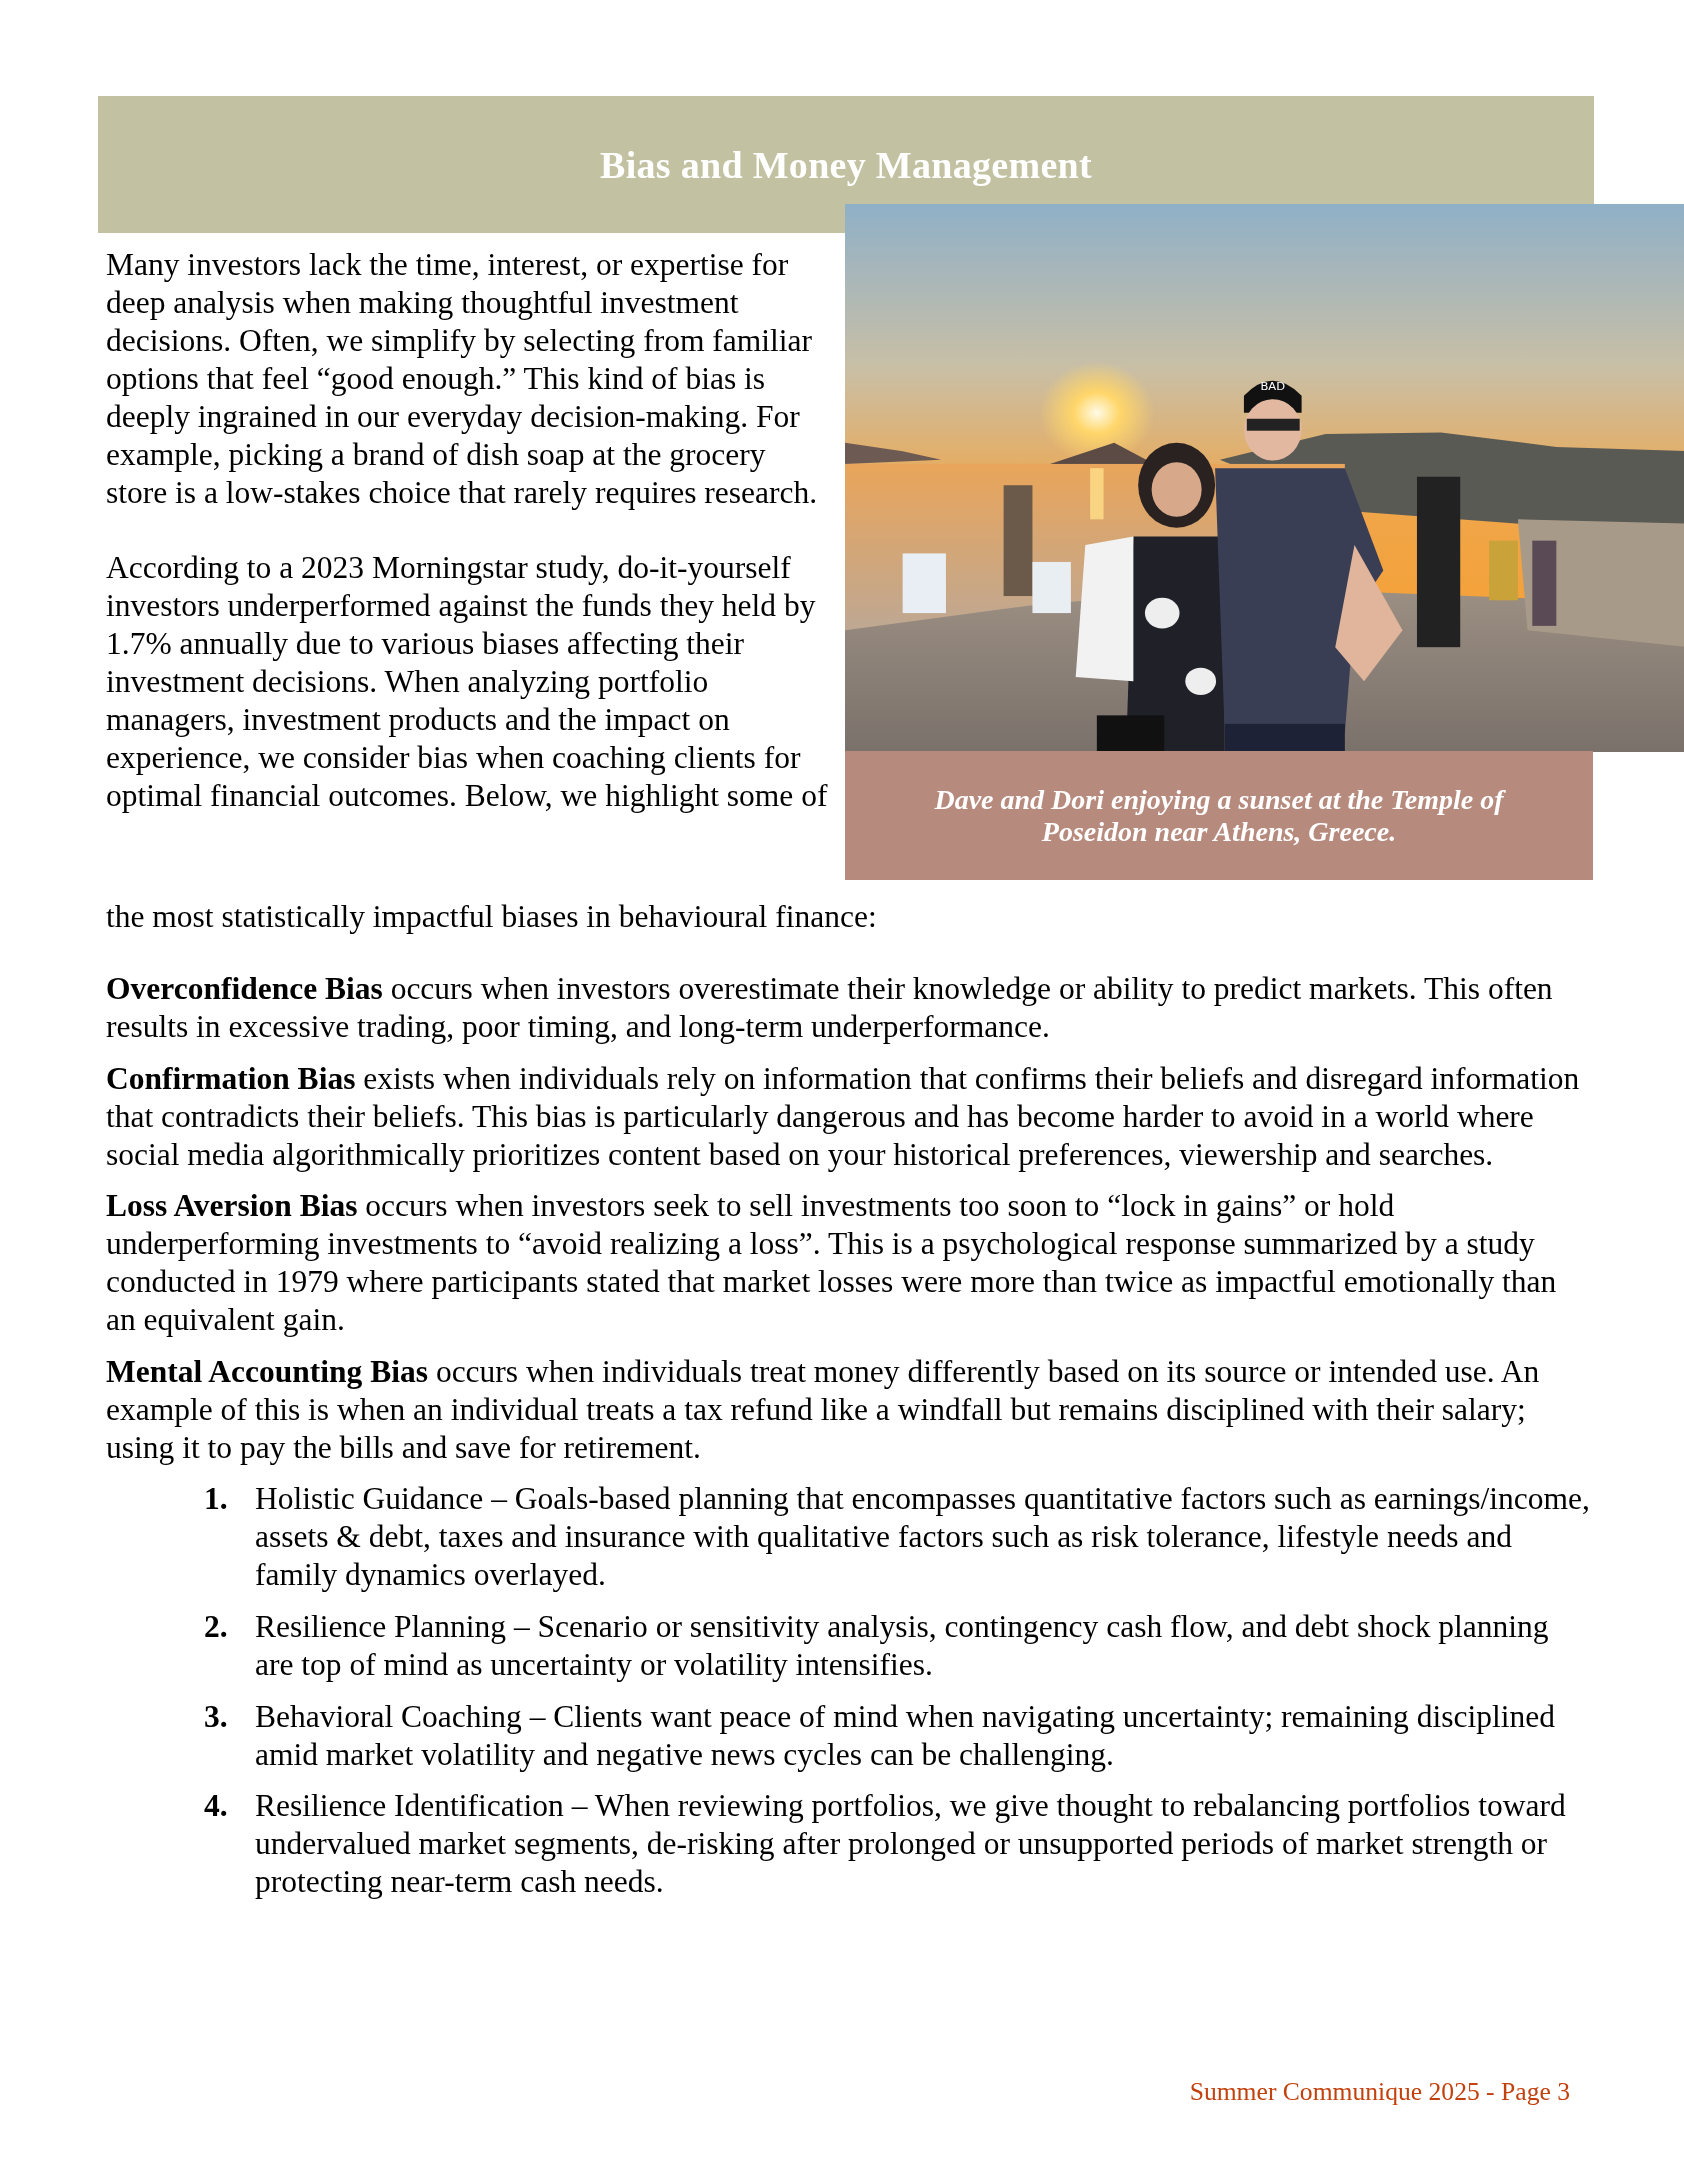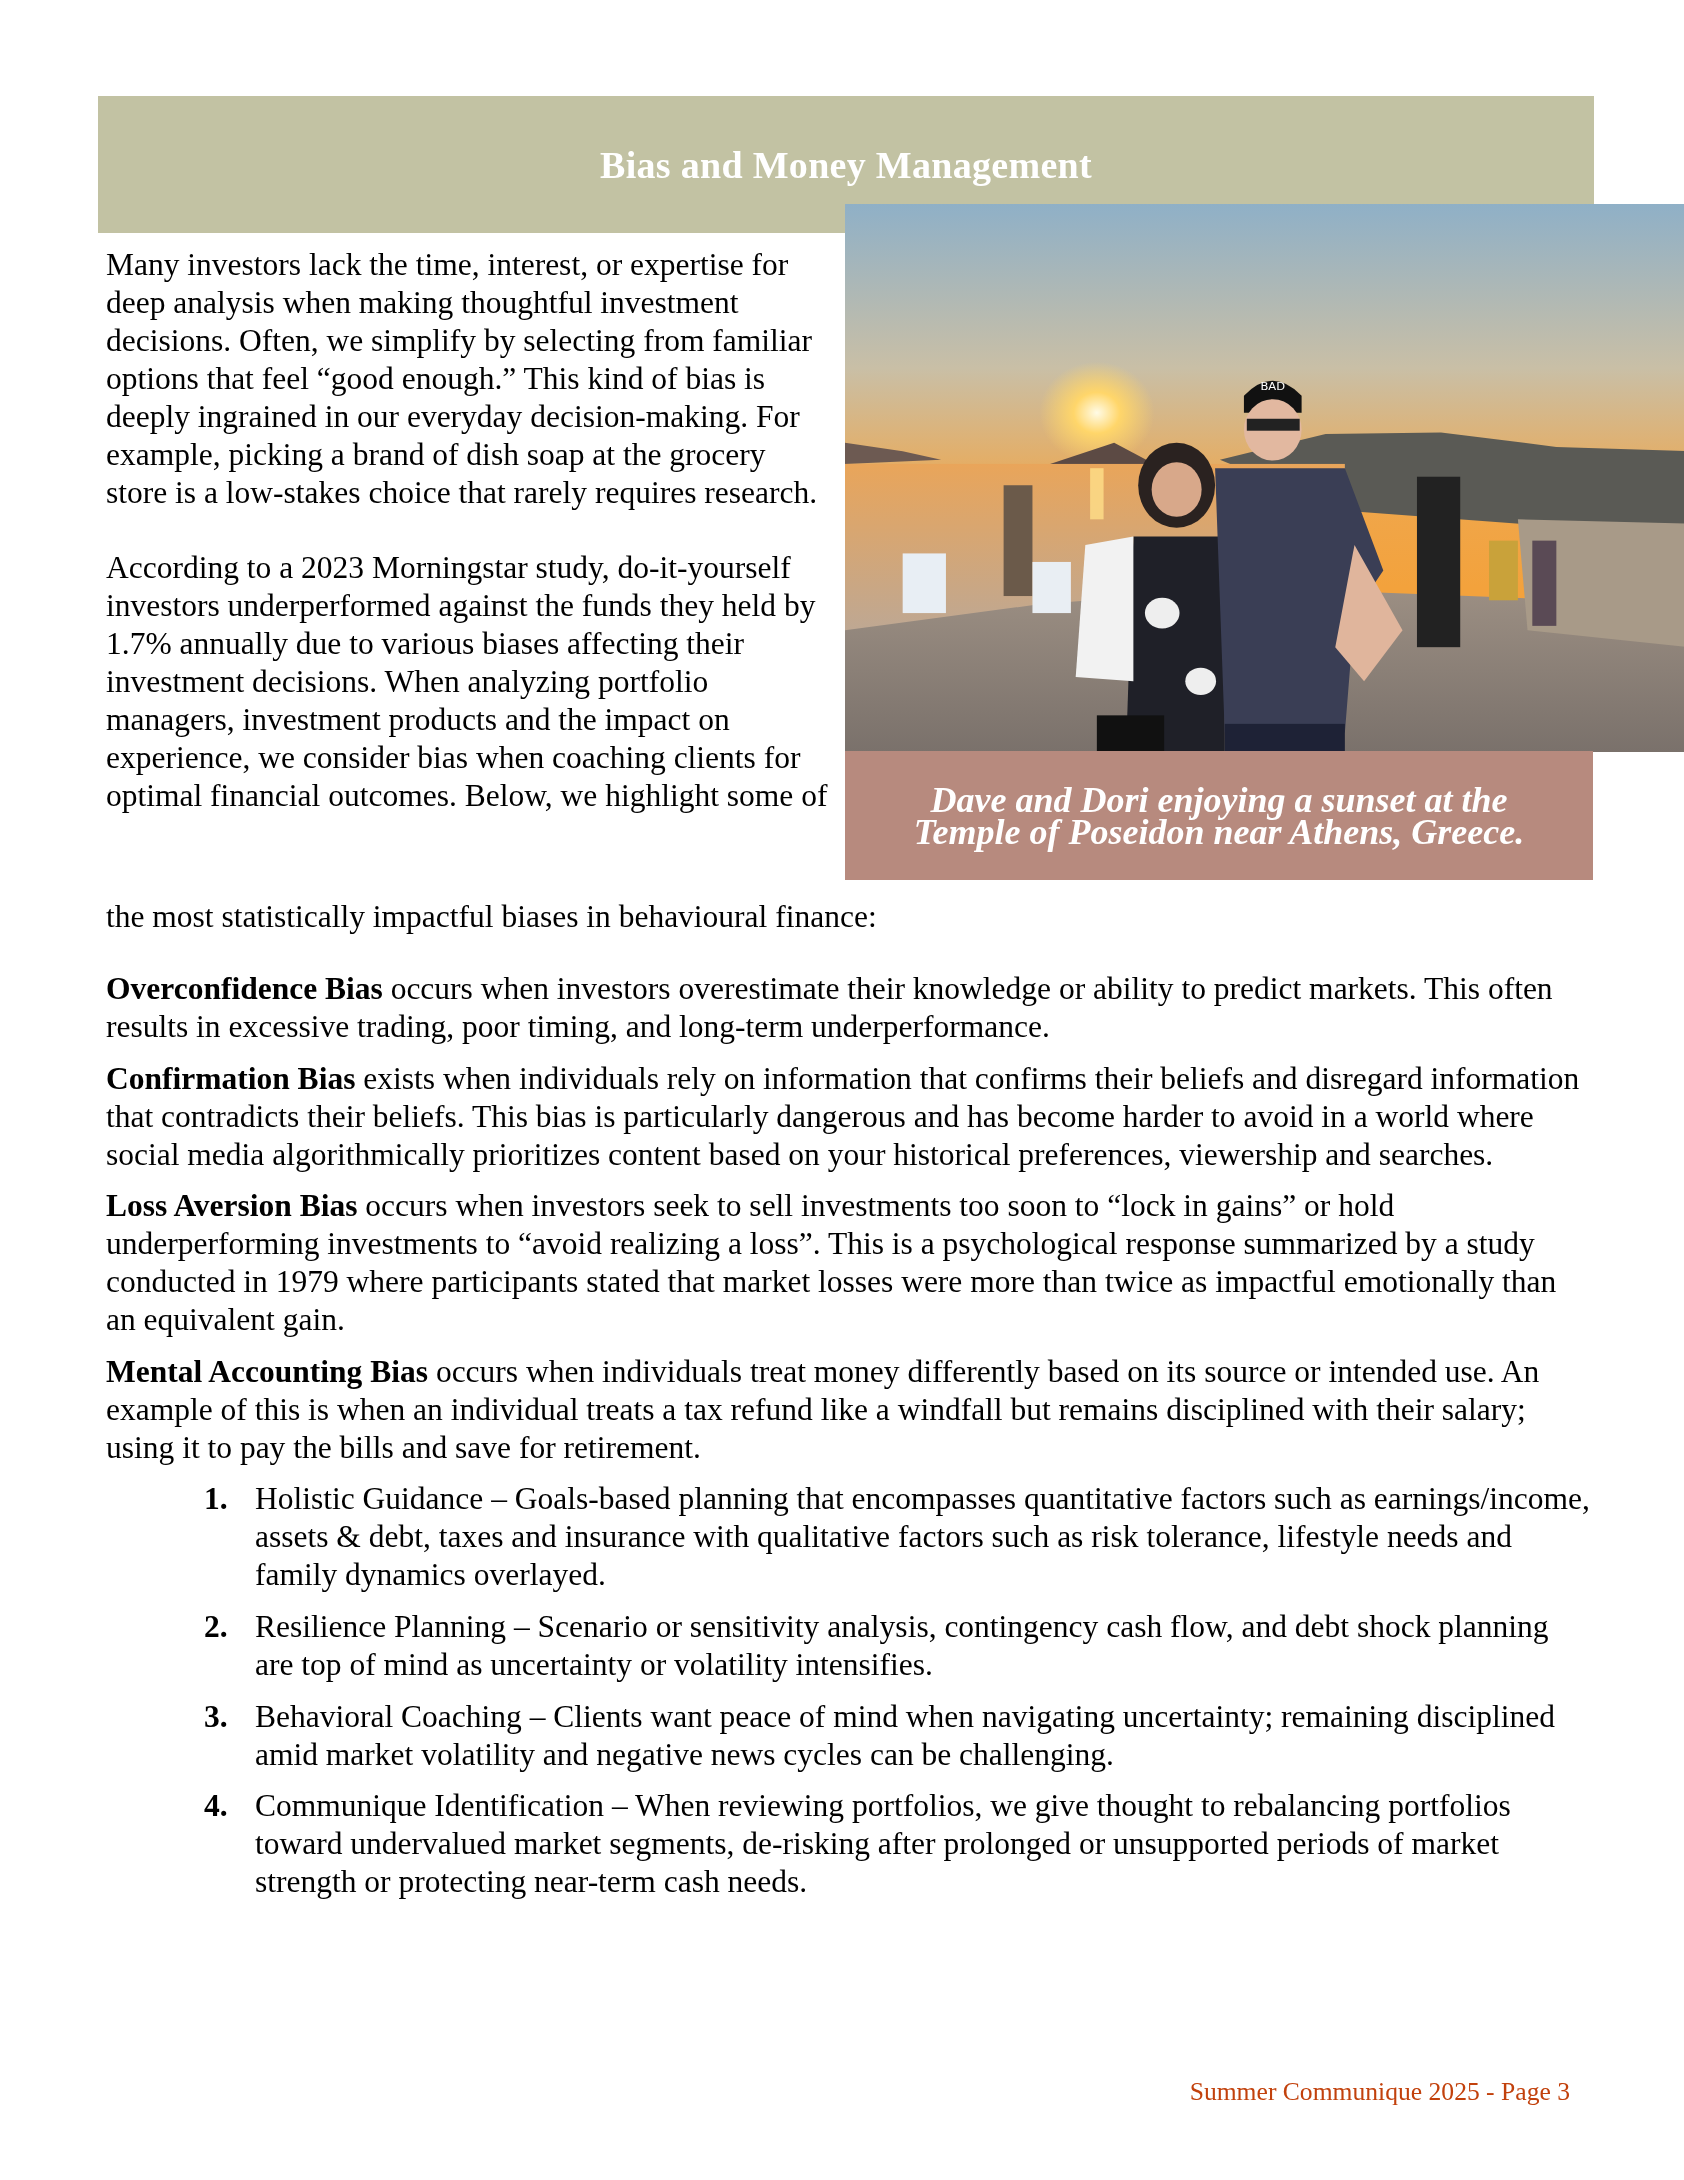--- a/index.html
+++ b/index.html
@@ -6,21 +6,21 @@
   body { width:1685px; height:2181px; position:relative; overflow:hidden;
          font-family:"Liberation Serif", "DejaVu Serif", serif; color:#000; }
   .header-bar { position:absolute; left:98px; top:96px; width:1496px; height:137px;
          background:#c2c2a3; display:flex; align-items:center; justify-content:center; }
   .header-title { color:#fff; font-weight:bold; font-size:38px; letter-spacing:0.3px; }
   .photo { position:absolute; left:845px; top:204px; width:844px; height:548px; overflow:hidden; }
   .photo svg { display:block; width:100%; height:100%; }
   .caption { position:absolute; left:845px; top:751px; width:748px; height:129px;
          background:#b78a7e; display:flex; align-items:center; justify-content:center;
          text-align:center; }
-  .caption-text { color:#fff; font-style:italic; font-weight:bold; font-size:36px; line-height:32px;
+  .caption-text { color:#fff; font-style:italic; font-weight:bold; font-size:28px; line-height:32px;
          width:647px; }
   .body-text { font-size:31.5px; line-height:38px; }
   .intro { position:absolute; left:106px; top:218px; width:724px;margin-top:28px; }
   .intro p { margin:0; }
   .intro p + p { margin-top:37px; }
   .intro-last-line { position:absolute; left:106px; top:898px; white-space:nowrap; }
   .sections { position:absolute; left:106px; top:970px; width:1486px; }
   .bias-para { margin:0 0 13.6px 0; }
   .bias-term { font-weight:bold; }
   .approach-heading { font-weight:bold; margin:0 0 5.1px 0; }
@@ -112,18 +112,18 @@
 <div class="sections body-text">
   <p class="bias-para"><span class="bias-term">Overconfidence Bias</span><span> occurs when investors overestimate their knowledge or ability to predict markets. This often results in excessive trading, poor timing, and long-term underperformance.</span></p>
   <p class="bias-para"><span class="bias-term">Confirmation Bias</span><span> exists when individuals rely on information that confirms their beliefs and disregard information that contradicts their beliefs. This bias is particularly dangerous and has become harder to avoid in a world where social media algorithmically prioritizes content based on your historical preferences, viewership and searches.</span></p>
   <p class="bias-para"><span class="bias-term">Loss Aversion Bias</span><span> occurs when investors seek to sell investments too soon to “lock in gains” or hold underperforming investments to “avoid realizing a loss”. This is a psychological response summarized by a study conducted in 1979 where participants stated that market losses were more than twice as impactful emotionally than an equivalent gain.</span></p>
   <p class="bias-para"><span class="bias-term">Mental Accounting Bias</span><span> occurs when individuals treat money differently based on its source or intended use. An example of this is when an individual treats a tax refund like a windfall but remains disciplined with their salary; using it to pay the bills and save for retirement.</span></p>
 
   <ol class="approach-list">
     <li class="approach-item"><span class="item-num">1.</span><span class="item-term">Holistic Guidance</span><span> – Goals-based planning that encompasses quantitative factors such as earnings/income, assets &amp; debt, taxes and insurance with qualitative factors such as risk tolerance, lifestyle needs and family dynamics overlayed.</span></li>
     <li class="approach-item"><span class="item-num">2.</span><span class="item-term">Resilience Planning</span><span> – Scenario or sensitivity analysis, contingency cash flow, and debt shock planning are top of mind as uncertainty or volatility intensifies.</span></li>
     <li class="approach-item"><span class="item-num">3.</span><span class="item-term">Behavioral Coaching</span><span> – Clients want peace of mind when navigating uncertainty; remaining disciplined amid market volatility and negative news cycles can be challenging.</span></li>
-    <li class="approach-item"><span class="item-num">4.</span><span class="item-term">Communique Identification</span><span> – When reviewing portfolios, we give thought to rebalancing portfolios toward undervalued market segments, de-risking after prolonged or unsupported periods of market strength or protecting near-term cash needs.</span></li>
+    <li class="approach-item"><span class="item-num">4.</span><span class="item-term">Resilience Identification</span><span> – When reviewing portfolios, we give thought to rebalancing portfolios toward undervalued market segments, de-risking after prolonged or unsupported periods of market strength or protecting near-term cash needs.</span></li>
   </ol>
 </div>
 
 <div class="footer">Summer Communique 2025 - Page 3</div>
 
 
 </body></html>

